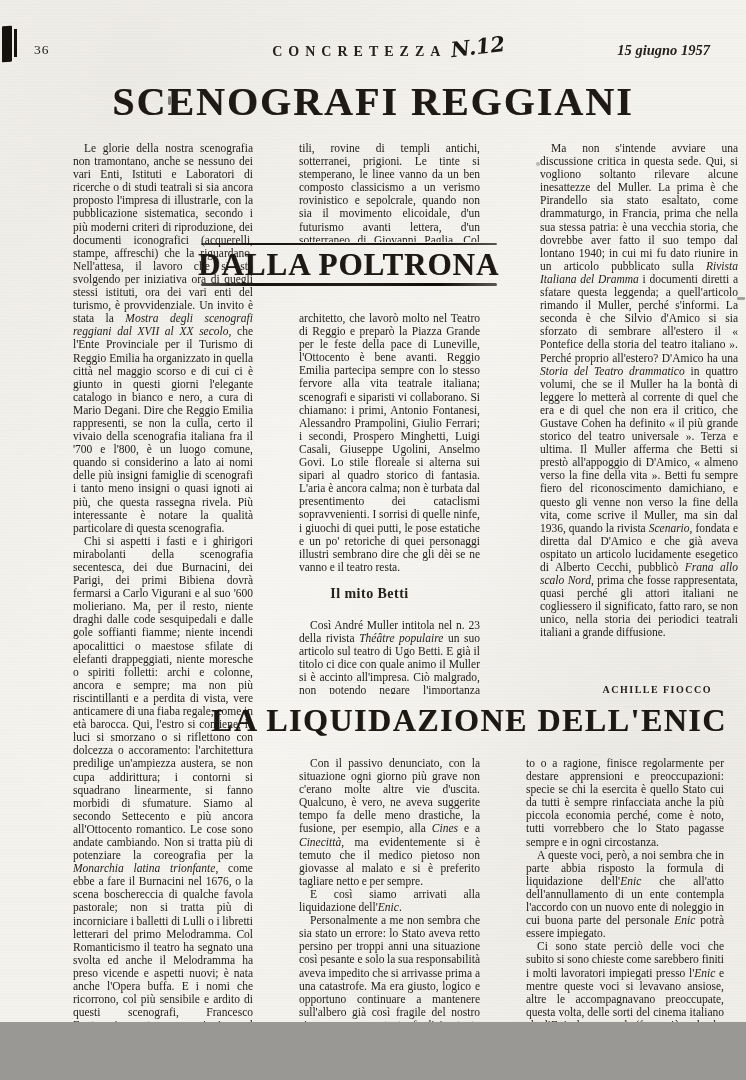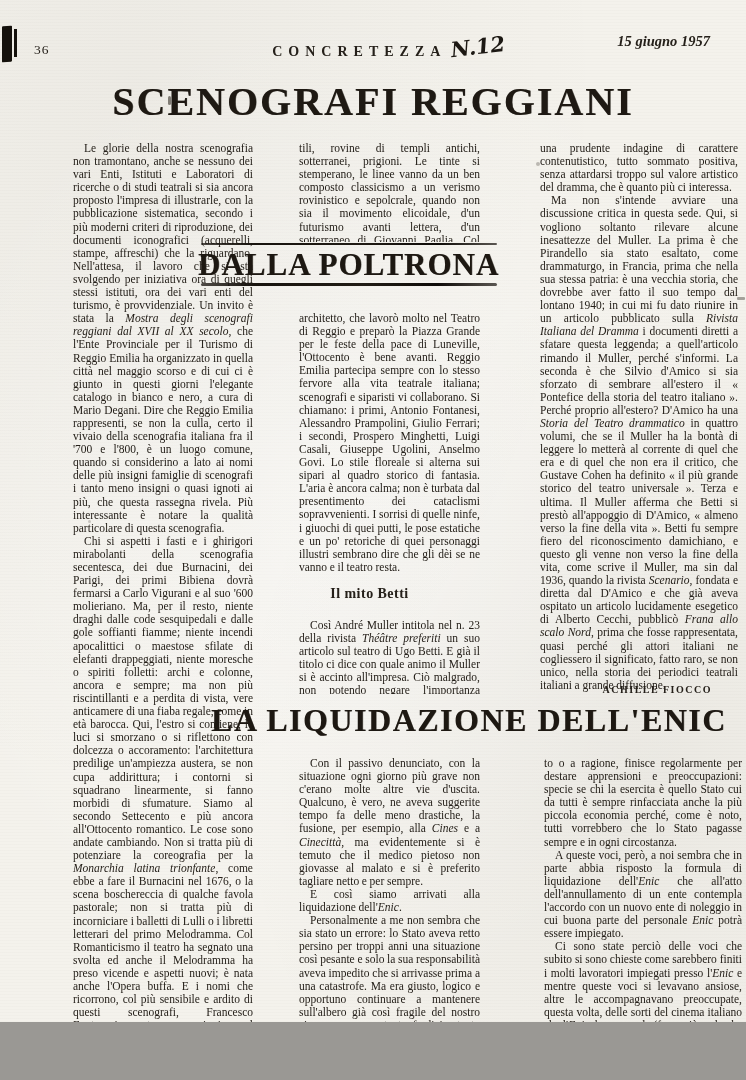--- a/index.html
+++ b/index.html
@@ -15,36 +15,36 @@
     color:#25201a;
     font-family:"Liberation Serif","DejaVu Serif",serif;
     overflow:hidden;
   }
   
   .pageno { position:absolute; left:34px; top:42px; font-size:13.5px; letter-spacing:1px; }
   .masthead-row { position:absolute; left:0; top:36px; width:746px; text-align:center; transform:translateX(16px); }
   .masthead { font-size:14px; letter-spacing:6px; font-weight:600; }
   .issue-hand { display:inline-block; font-family:"DejaVu Serif",serif; font-style:italic; font-weight:bold;
     font-size:21px; transform:rotate(-7deg) translateY(-2px); margin-left:5px; color:#1c1813; }
-  .date { position:absolute; right:36px; top:33px; font-size:14.5px; font-weight:bold; font-style:italic; }
+  .date { position:absolute; right:36px; top:42px; font-size:14.5px; font-weight:bold; font-style:italic; }
   
   .title { position:absolute; left:0; top:78px; width:746px; text-align:center;
     font-size:40px; font-weight:bold; letter-spacing:2px; color:#1e1913;
     text-shadow:.4px .4px 0 rgba(30,25,18,.55);font-family:Liberation Serif, serif; }
   
   .col { position:absolute; font-size:11.5px; line-height:13.1px; text-align:justify; overflow:hidden;
     word-spacing:-0.2px; }
   .col p { text-indent:11px;margin-left:40px; }
   .col p.noindent { text-indent:0; }
   .col-1 { left:33px;  top:142px; width:220px; height:902px; }
   .col-2a{ left:259px; top:142px; width:221px; height:100px; }
   .col-2b{ left:259px; top:312px; width:221px; height:382px; }
   .col-3a{ left:500px; top:142px; width:238px; height:556px; }
   .col-2c{ left:259px; top:757px; width:221px; height:305px; }
-  .col-3b{ left:504px; top:757px; width:238px; height:300px;font-family:Liberation Serif, serif; }
+  .col-3b{ left:486px; top:757px; width:238px; height:300px;font-family:Liberation Serif, serif; }
   
   .poltrona { position:absolute; left:198px; top:243px; width:302px; }
   .rule { height:3px; margin:0 3px; border-radius:2px;
     background:linear-gradient(90deg, rgba(25,20,15,.75), #17130e 18%, #211c15 55%, #0e0b08 80%, rgba(25,20,15,.7)); }
   .rule.thin { height:2px; }
   .poltrona-title { font-size:31px; font-weight:bold; letter-spacing:1px; line-height:1.2;
     margin:1px 0 0 0; color:#1d1812; text-shadow:.4px .4px 0 rgba(30,25,18,.5); }
   
   .subhead { text-align:center; font-size:14px; font-weight:bold; letter-spacing:.5px;
     margin:13px 0 19px 0; text-indent:0; }
@@ -99,27 +99,26 @@
     <div class="poltrona-title">DALLA POLTRONA</div>
     <div class="rule"></div>
   </div>
 
   <div class="col col-2b">
     <div>
         <p class="noindent">architetto, che lavorò molto nel Teatro di Reggio e preparò la Piazza Grande per le feste della pace di Luneville, l'Ottocento è bene avanti. Reggio Emilia partecipa sempre con lo stesso fervore alla vita teatrale italiana; scenografi e siparisti vi collaborano. Si chiamano: i primi, Antonio Fontanesi, Alessandro Prampolini, Giulio Ferrari; i secondi, Prospero Minghetti, Luigi Casali, Giuseppe Ugolini, Anselmo Govi. Lo stile floreale si alterna sui sipari al quadro storico di fantasia. L'aria è ancora calma; non è turbata dal presentimento dei cataclismi sopravvenienti. I sorrisi di quelle ninfe, i giuochi di quei putti, le pose estatiche e un po' retoriche di quei personaggi illustri sembrano dire che gli dèi se ne vanno e il teatro resta.</p>
       </div>
     <h3 class="subhead">Il mito Betti</h3>
     <div>
-        <p>Così André Muller intitola nel n. 23 della rivista <i>Théâtre preferiti</i> un suo articolo sul teatro di Ugo Betti. E già il titolo ci dice con quale animo il Muller si è accinto all'impresa. Ciò malgrado, non potendo negare l'importanza dell'opera bettiana, l'articolista, dopo essersi lamentato per l'invadenza del teatro italiano in Francia, si tiene a</p>
+        <p>Così André Muller intitola nel n. 23 della rivista <i>Théâtre populaire</i> un suo articolo sul teatro di Ugo Betti. E già il titolo ci dice con quale animo il Muller si è accinto all'impresa. Ciò malgrado, non potendo negare l'importanza dell'opera bettiana, l'articolista, dopo essersi lamentato per l'invadenza del teatro italiano in Francia, si tiene a</p>
       </div>
   </div>
 
   <div class="col col-3a">
     <div>
-        <p class="noindent">una prudente indagine di carattere contenutistico, tutto sommato positiva, senza attardarsi troppo sul valore artistico del dramma, che è quanto più ci interessa.</p>
         <p>Ma non s'intende avviare una discussione critica in questa sede. Qui, si vogliono soltanto rilevare alcune inesattezze del Muller. La prima è che Pirandello sia stato esaltato, come drammaturgo, in Francia, prima che nella sua stessa patria: è una vecchia storia, che dovrebbe aver fatto il suo tempo dal lontano 1940; in cui mi fu dato riunire in un articolo pubblicato sulla <i>Rivista Italiana del Dramma</i> i documenti diretti a sfatare questa leggenda; a quell'articolo rimando il Muller, perché s'informi. La seconda è che Silvio d'Amico si sia sforzato di sembrare all'estero il « Pontefice della storia del teatro italiano ». Perché proprio all'estero? D'Amico ha una <i>Storia del Teatro drammatico</i> in quattro volumi, che se il Muller ha la bontà di leggere lo metterà al corrente di quel che era e di quel che non era il critico, che Gustave Cohen ha definito « il più grande storico del teatro universale ». Terza e ultima. Il Muller afferma che Betti si prestò all'appoggio di D'Amico, « almeno verso la fine della vita ». Betti fu sempre fiero del riconoscimento damichiano, e questo gli venne non verso la fine della vita, come scrive il Muller, ma sin dal 1936, quando la rivista <i>Scenario</i>, fondata e diretta dal D'Amico e che già aveva ospitato un articolo lucidamente esegetico di Alberto Cecchi, pubblicò <i>Frana allo scalo Nord</i>, prima che fosse rappresentata, quasi perché gli attori italiani ne cogliessero il significato, fatto raro, se non unico, nella storia dei periodici teatrali italiani a grande diffusione.</p>
       </div>
     <div class="byline">ACHILLE FIOCCO</div>
   </div>
 
   <h2 class="enic-title">LA LIQUIDAZIONE DELL'ENIC</h2>
 
   <div class="col col-2c">
       <p>Con il passivo denunciato, con la situazione ogni giorno più grave non c'erano molte altre vie d'uscita. Qualcuno, è vero, ne aveva suggerite tempo fa delle meno drastiche, la fusione, per esempio, alla <i>Cines</i> e a <i>Cinecittà</i>, ma evidentemente si è temuto che il medico pietoso non giovasse al malato e si è preferito tagliare netto e per sempre.</p>
       <p>E così siamo arrivati alla liquidazione dell'<i>Enic</i>.</p>

